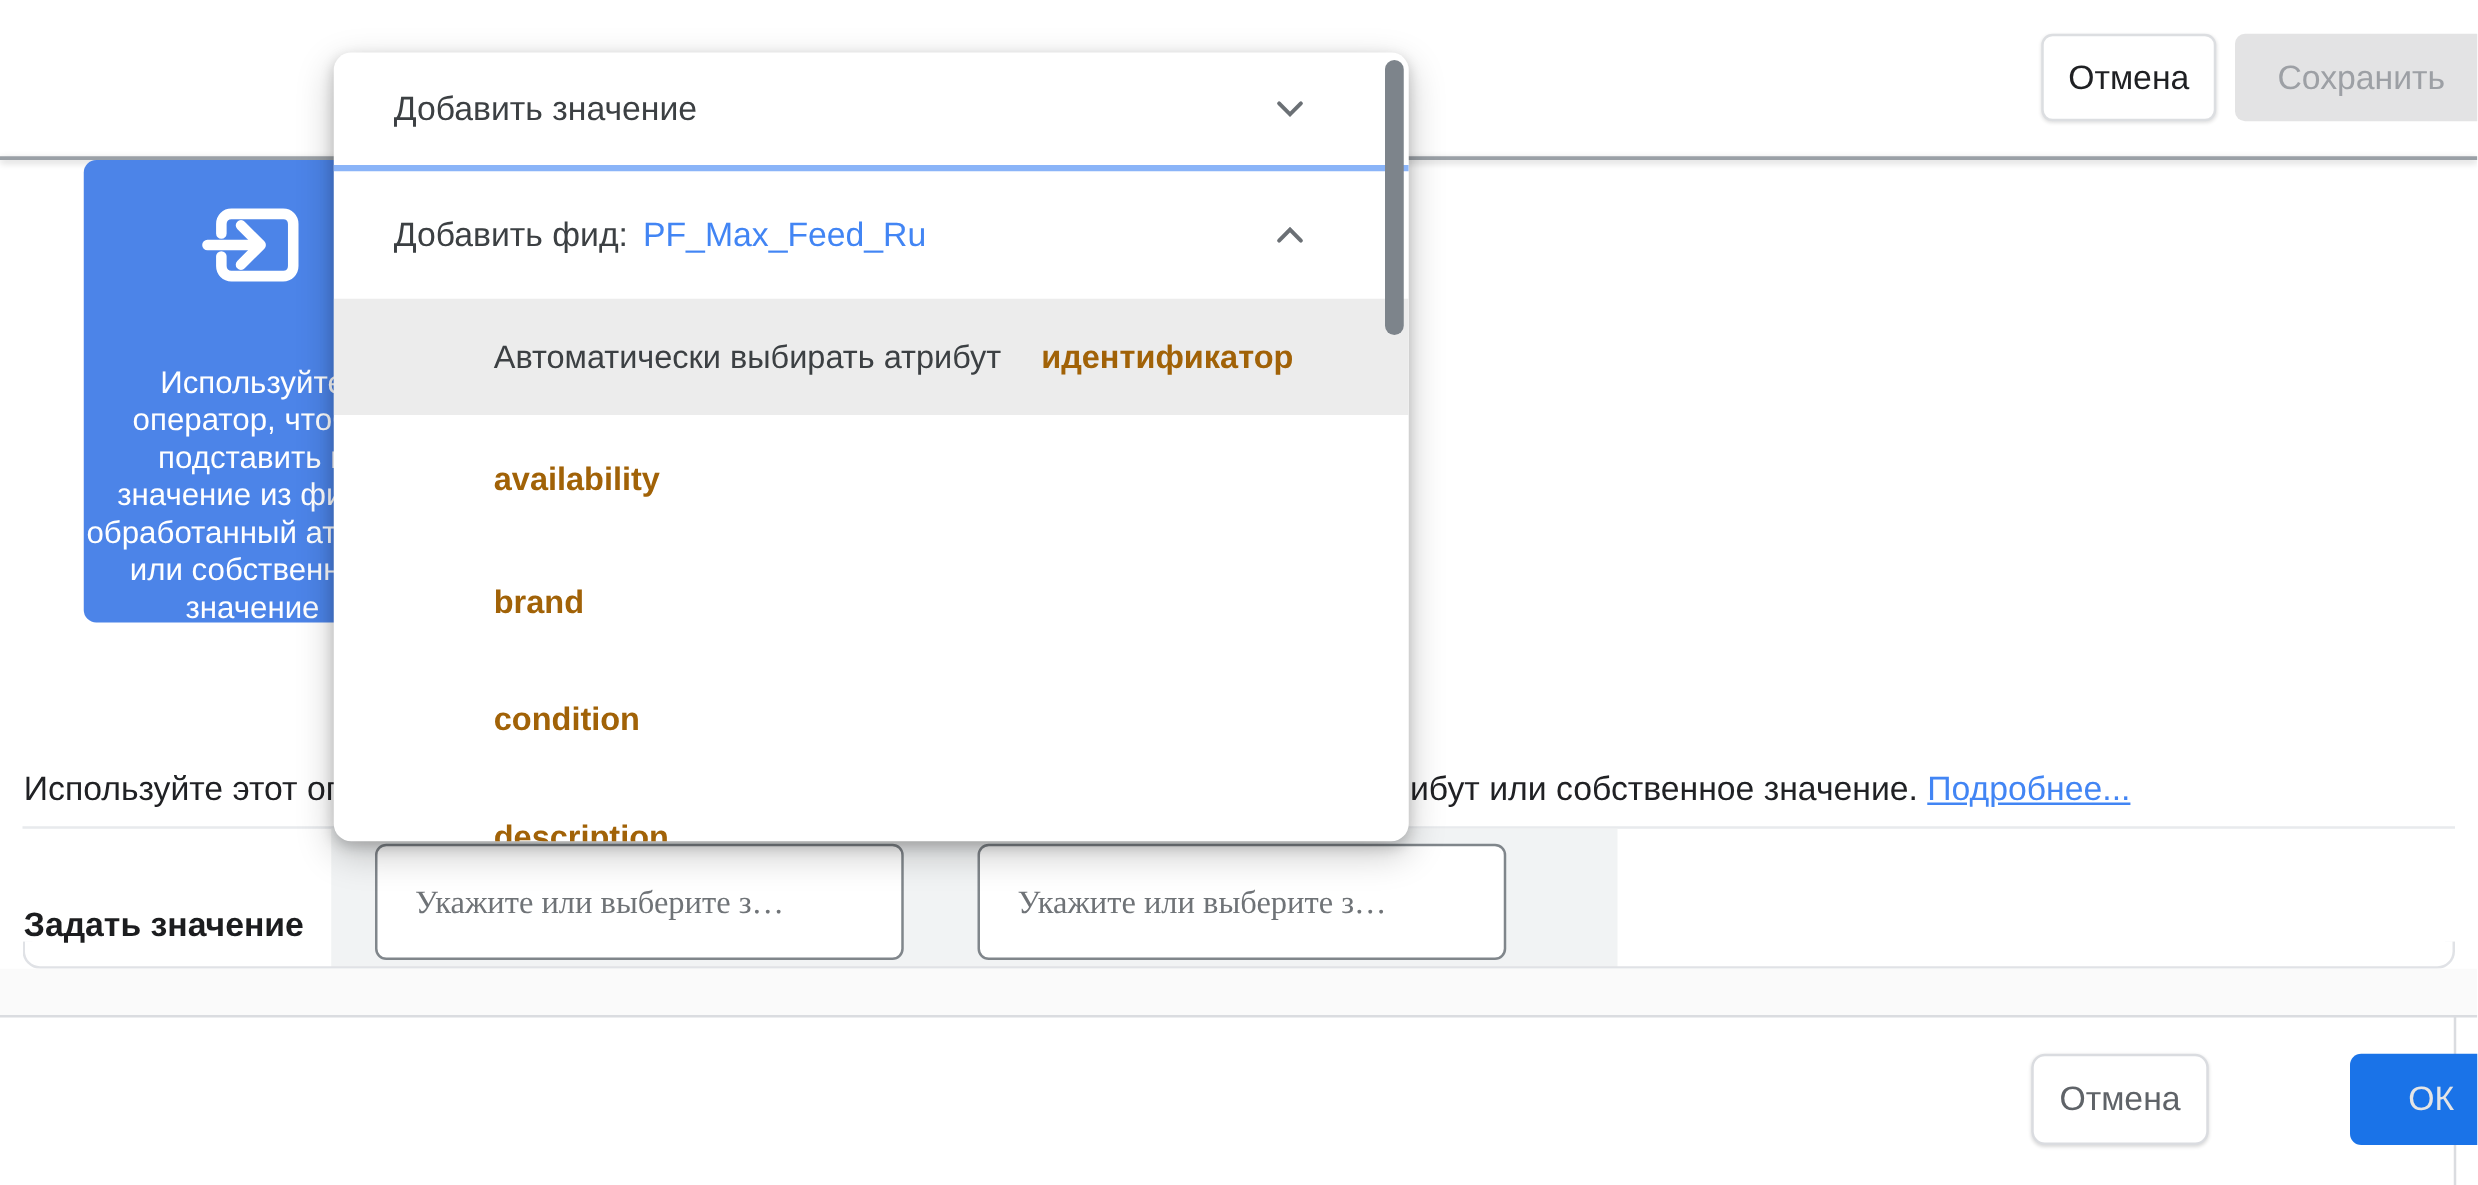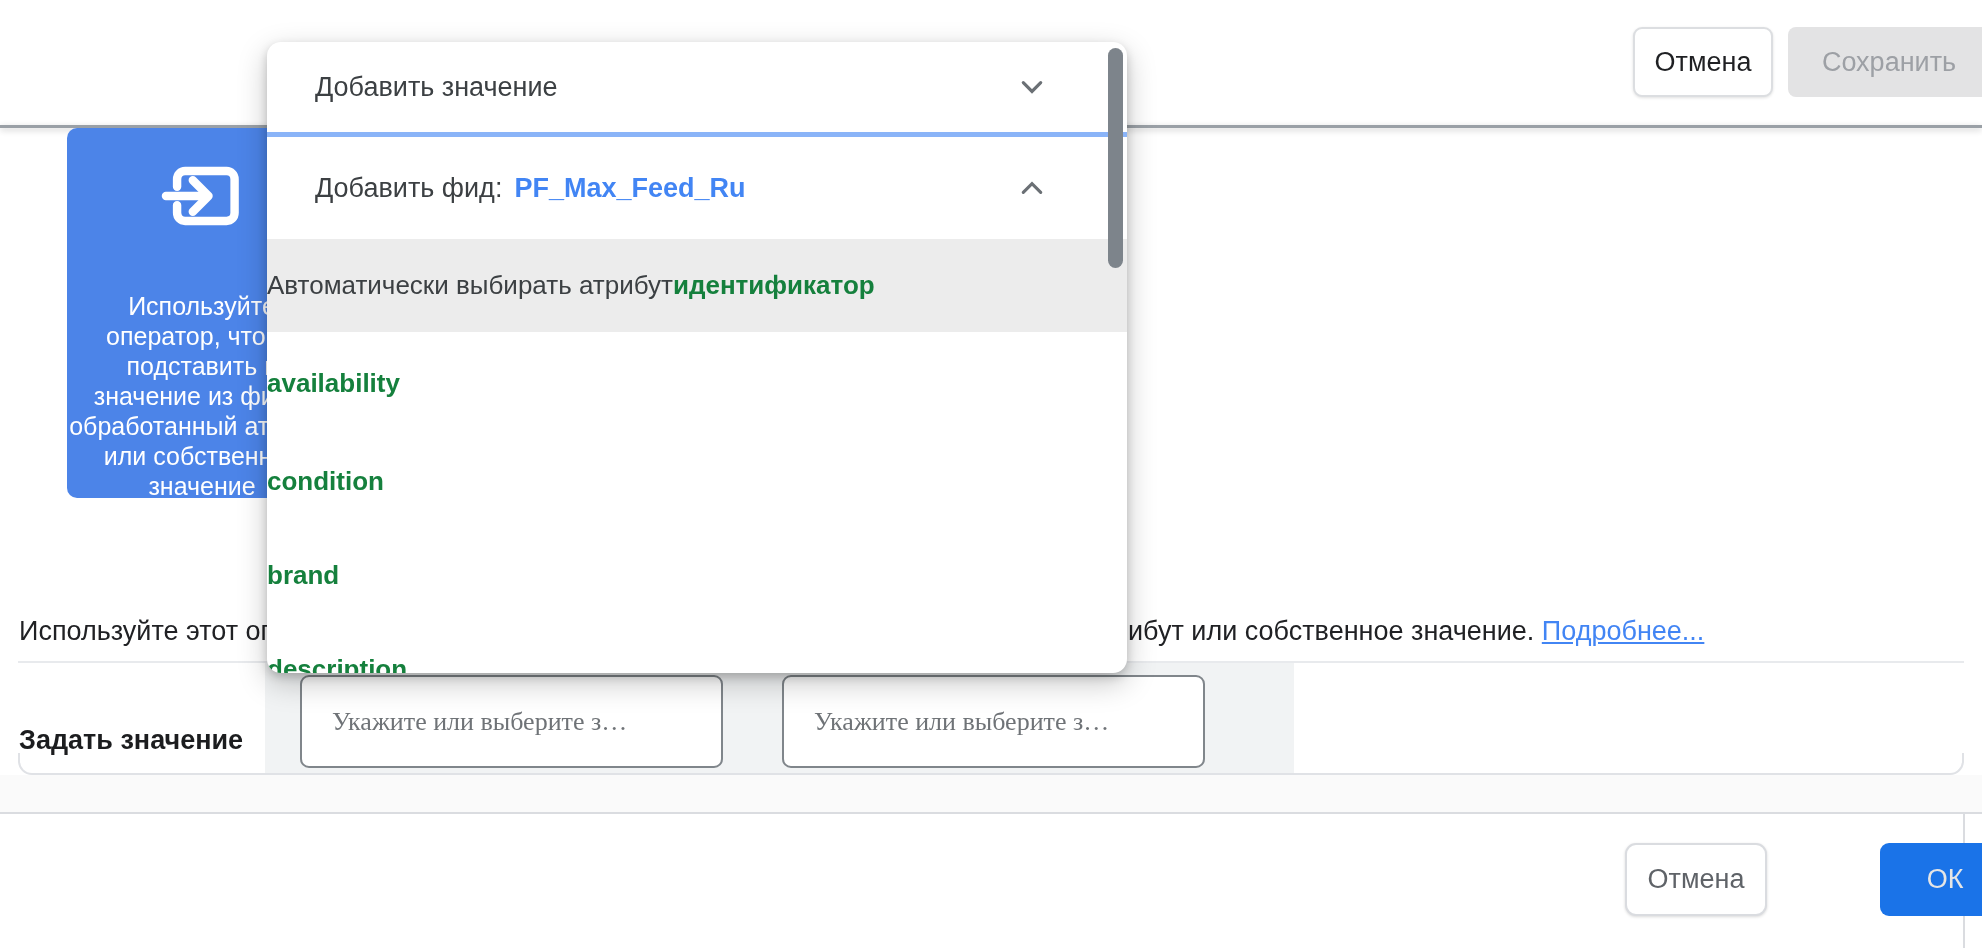--- a/index.html
+++ b/index.html
@@ -59,25 +59,25 @@
     border-radius:9px;color:#e5e5e5;}
 
   
   .dropdown{left:267px;top:42px;width:860px;height:631px;background:#fff;
     border-radius:14px;box-shadow:0 4px 10px rgba(0,0,0,0.18),0 10px 30px rgba(0,0,0,0.22);
     overflow:hidden;z-index:30;display:flex;flex-direction:column;}
   .dd-row{flex:none;display:flex;align-items:center;box-sizing:border-box;}
   .dd-trigger{height:90px;padding-left:48px;font-size:27px;color:#3c4043;cursor:pointer;}
   .dd-underline{flex:none;height:5px;background:#8ab4f8;}
   .dd-feed{height:102px;padding-left:48px;font-size:27px;color:#3c4043;cursor:pointer;}
-  .dd-feed-name{color:#4285f4;font-weight:700;margin-left:12px;}
+  .dd-feed-name{color:#4285f4;font-weight:400;margin-left:12px;}
   .dd-chevron{position:absolute;right:76px;width:38px;height:38px;}
-  .dd-option{font-size:26px;cursor:pointer;}
+  .dd-option{padding-left:128px;font-size:26px;cursor:pointer;gap:32px;}
   .dd-option-auto{height:93px;background:#ececec;color:#3c4043;}
-  .attr-green{color:#15803d;font-weight:700;}
+  .attr-green{color:#a16207;font-weight:700;}
   .opt-availability{height:102px;}
   .opt-brand{height:94px;}
   .opt-condition{height:94px;}
   .opt-description{height:94px;}
   .dd-scrollbar{position:absolute;right:4px;top:6px;width:15px;height:220px;
     border-radius:8px;background:#7d848b;cursor:pointer;}
   .rowrel{position:relative;}
 </style>
 </head>
 <body>
@@ -147,25 +147,25 @@
     </div>
 
     <div class="dd-row dd-option dd-option-auto">
       <span>Автоматически выбирать атрибут </span>
       <span class="attr-green">идентификатор</span>
     </div>
 
     <div class="dd-row dd-option opt-availability">
       <span class="attr-green">availability</span>
     </div>
+    <div class="dd-row dd-option opt-brand">
+      <span class="attr-green">brand</span>
+    </div>
     <div class="dd-row dd-option opt-condition">
       <span class="attr-green">condition</span>
-    </div>
-    <div class="dd-row dd-option opt-brand">
-      <span class="attr-green">brand</span>
     </div>
     <div class="dd-row dd-option opt-description">
       <span class="attr-green">description</span>
     </div>
 
     <div class="dd-scrollbar"></div>
   </div>
 
 </div>
 

